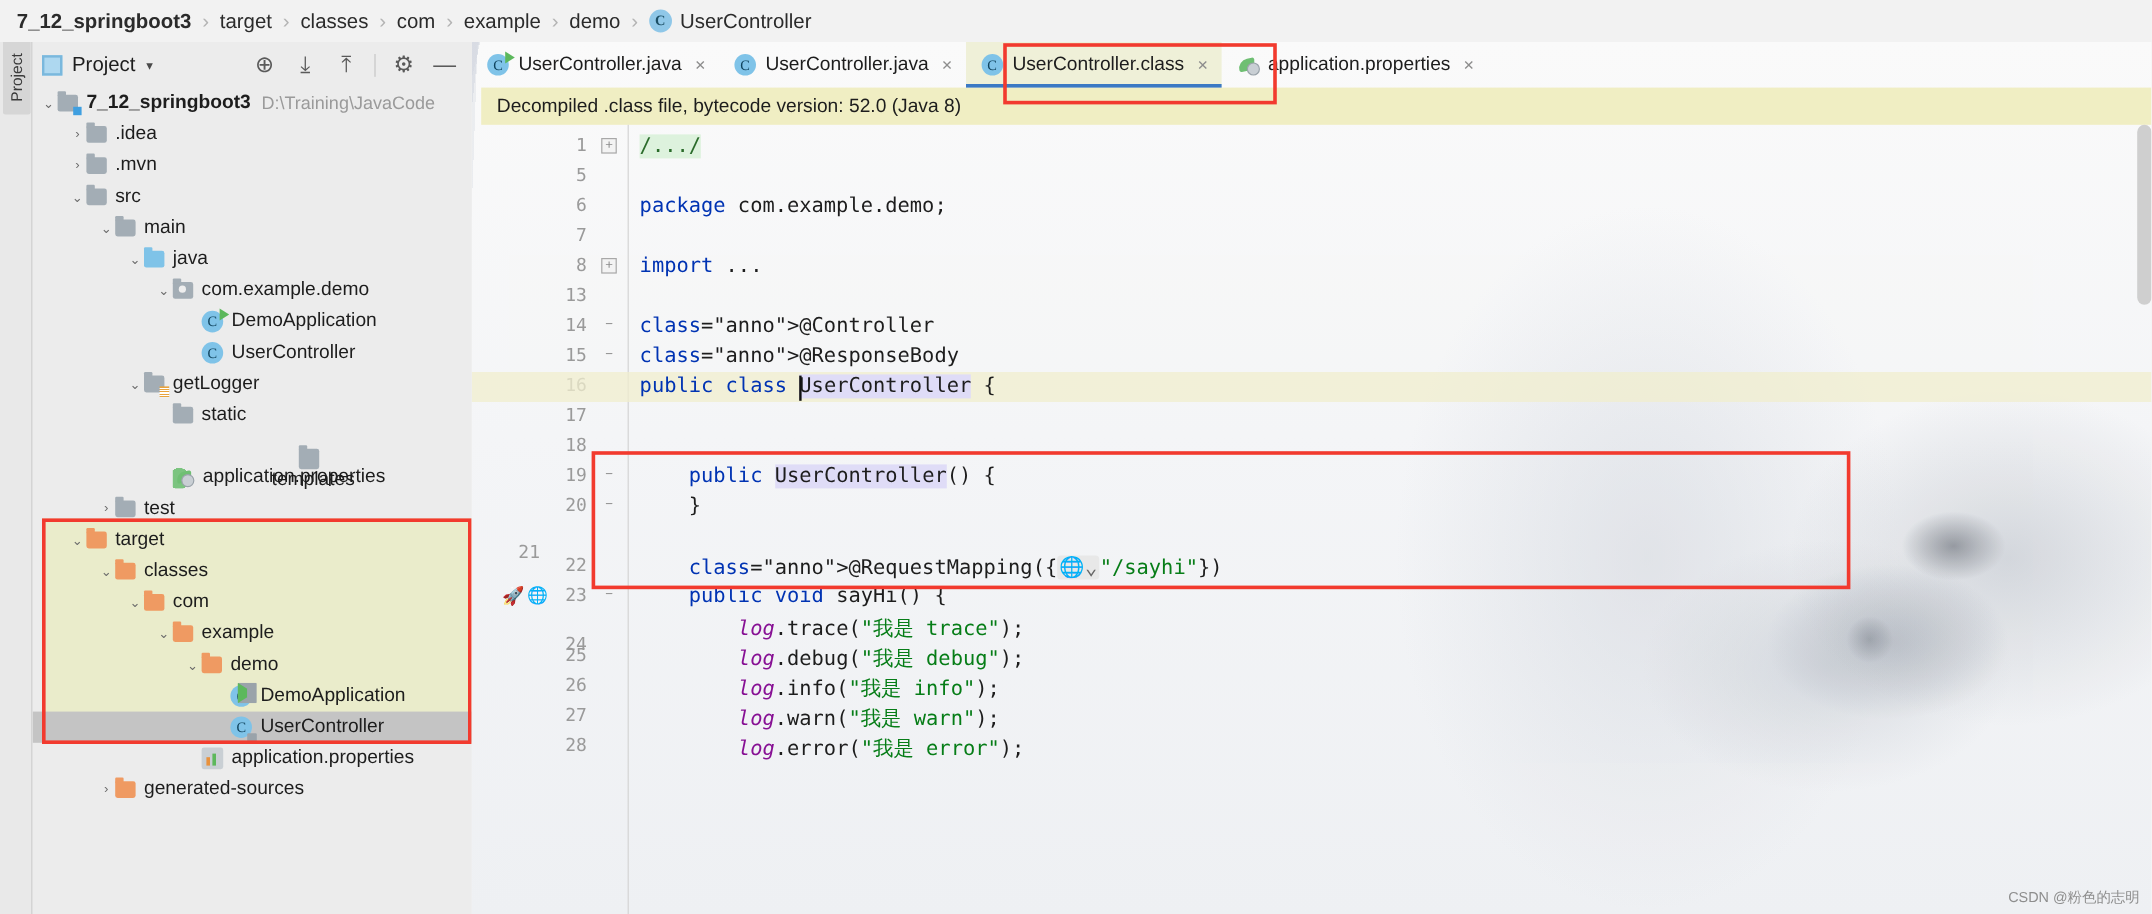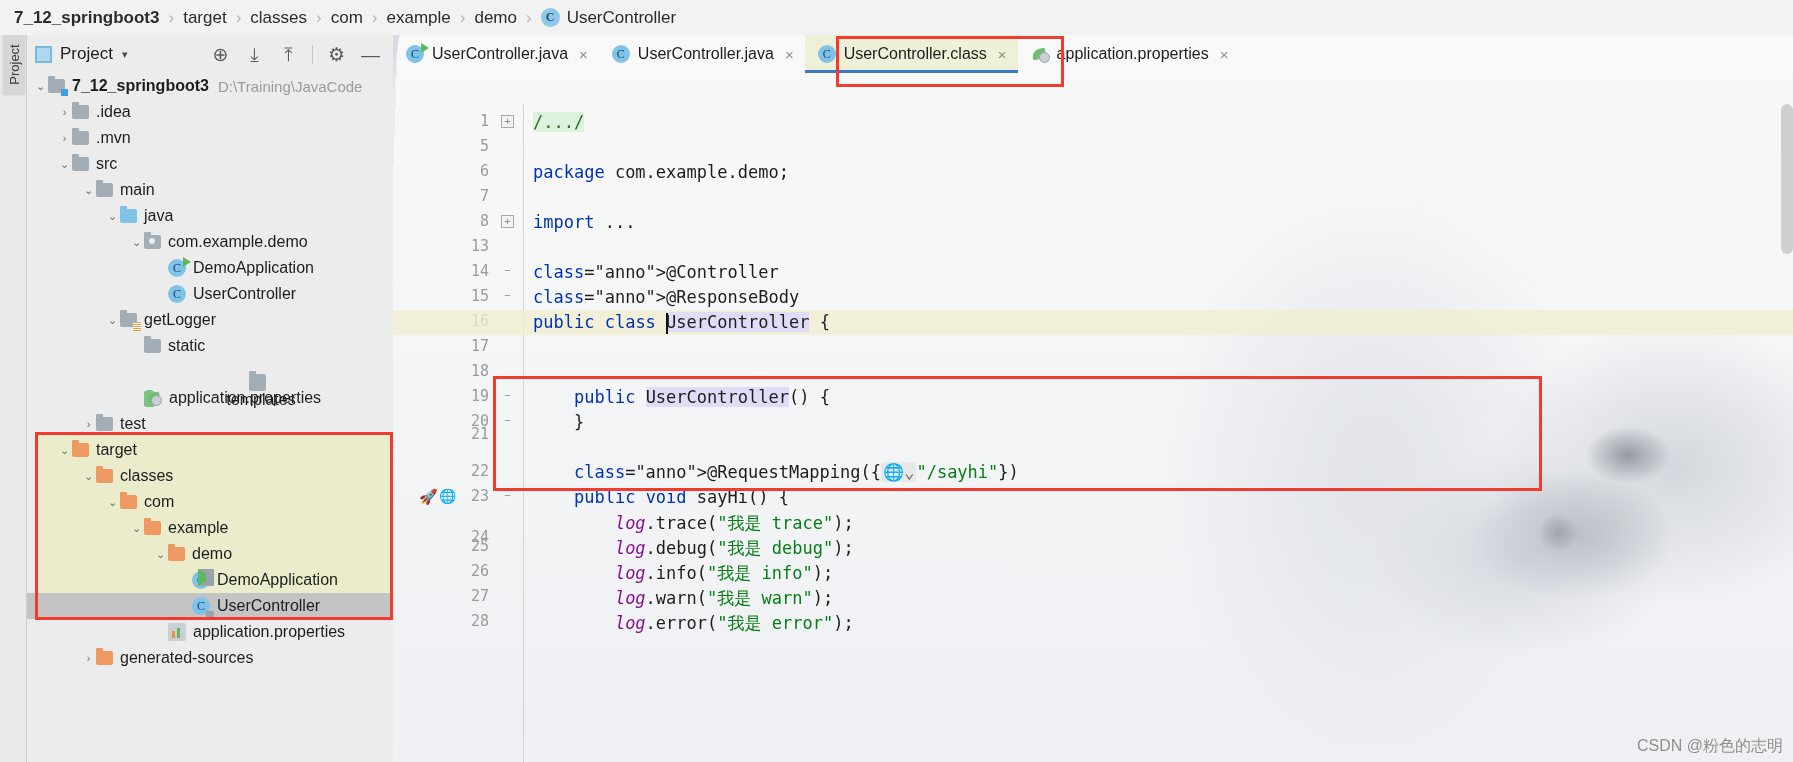--- a/index.html
+++ b/index.html
@@ -254,21 +254,21 @@
   #line16-hl {
     position:absolute; left:0; right:0; height:25px; background:#f0eece; opacity:.75;
   }
 
   #code-box {
     position:absolute; left:100px; top:272px; width:1049px; height:115px;
     border:3px solid #f23a2e; z-index:5; pointer-events:none;
   }
 
   #watermark {
-    position:absolute; right:10px; bottom:5px; font-size:16px; color:#8e8e8e;
+    position:absolute; right:10px; bottom:5px; font-size:12px; color:#8e8e8e;
     z-index:8;
   }
   #v-scroll {
     position:absolute; right:0; top:69px; width:12px; height:150px;
     background:#cfcfcf; border-radius:6px; z-index:6;
   }
 </style>
 </head>
 <body>
 
@@ -446,20 +446,21 @@
         <span class="tab-ico">C</span>
         <span>UserController.class</span>
         <span class="tab-x">×</span>
       </div>
       <div class="tab">
         <span class="tab-ico props"></span>
         <span>application.properties</span>
         <span class="tab-x">×</span>
       </div>
     </div>
+  <div id="banner">Decompiled .class file, bytecode version: 52.0 (Java 8)</div>
 
   <div id="code-wrap">
     <div id="gutter">
         <div class="ln" style="top: 8px;">1</div>
         <div class="fold box" style="top: 11px;">+</div>
         <div class="ln" style="top: 33px;">5</div>
         <div class="ln" style="top: 58px;">6</div>
         <div class="ln" style="top: 83px;">7</div>
         <div class="ln" style="top: 108px;">8</div>
         <div class="fold box" style="top: 111px;">+</div>
@@ -468,21 +469,21 @@
         <div class="fold" style="top: 161px;">−</div>
         <div class="ln" style="top: 183px;">15</div>
         <div class="fold" style="top: 186px;">−</div>
         <div class="ln" style="top: 208px;">16</div>
         <div class="ln" style="top: 233px;">17</div>
         <div class="ln" style="top: 258px;">18</div>
         <div class="ln" style="top: 283px;">19</div>
         <div class="fold" style="top: 286px;">−</div>
         <div class="ln" style="top: 308px;">20</div>
         <div class="fold" style="top: 311px;">−</div>
-        <div class="ln" style="top: 321px;">21</div>
+        <div class="ln" style="top: 347px; text-align: center;">21</div>
         <div class="ln" style="top: 358px;">22</div>
         <div class="ln" style="top: 383px; padding-left: 42px;">23</div>
         <div class="fold" style="top: 386px;">−</div>
         <div class="gutter-run" style="top: 384px; display: flex; width: 46px; left: 26px;">
           <span style="font-size:15px;color:#4a4a4a;">🚀</span>
           <span style="font-size:14px;color:#5cb85c;margin-left:2px;">🌐</span>
         </div>
         <div class="ln" style="top: 424px;">24</div>
         <div class="ln" style="top: 433px;">25</div>
         <div class="ln" style="top: 458px;">26</div>

